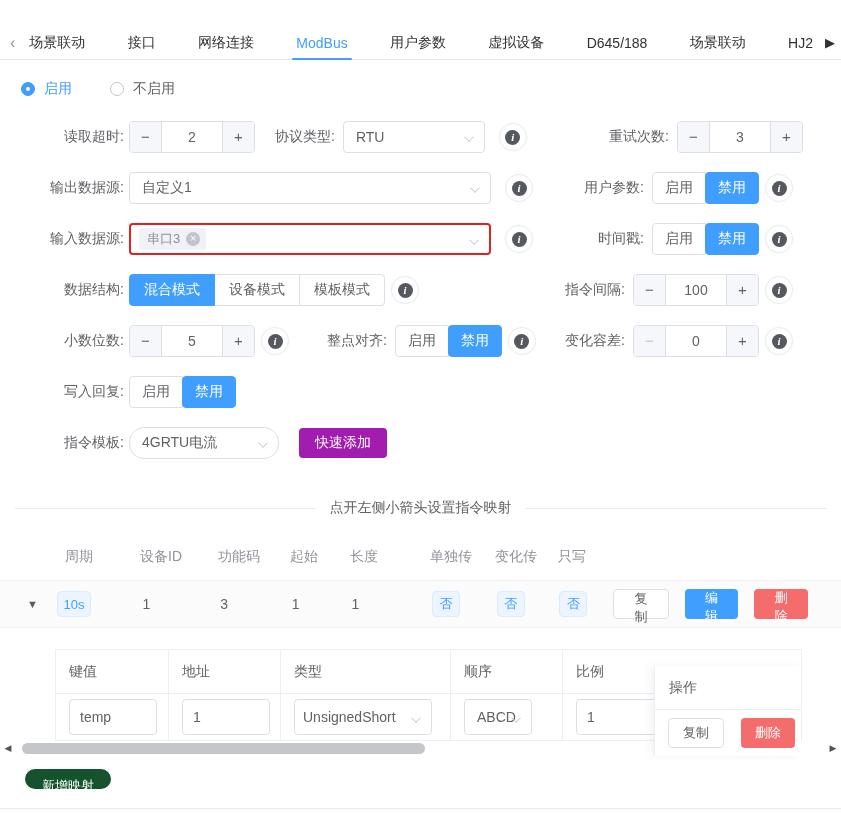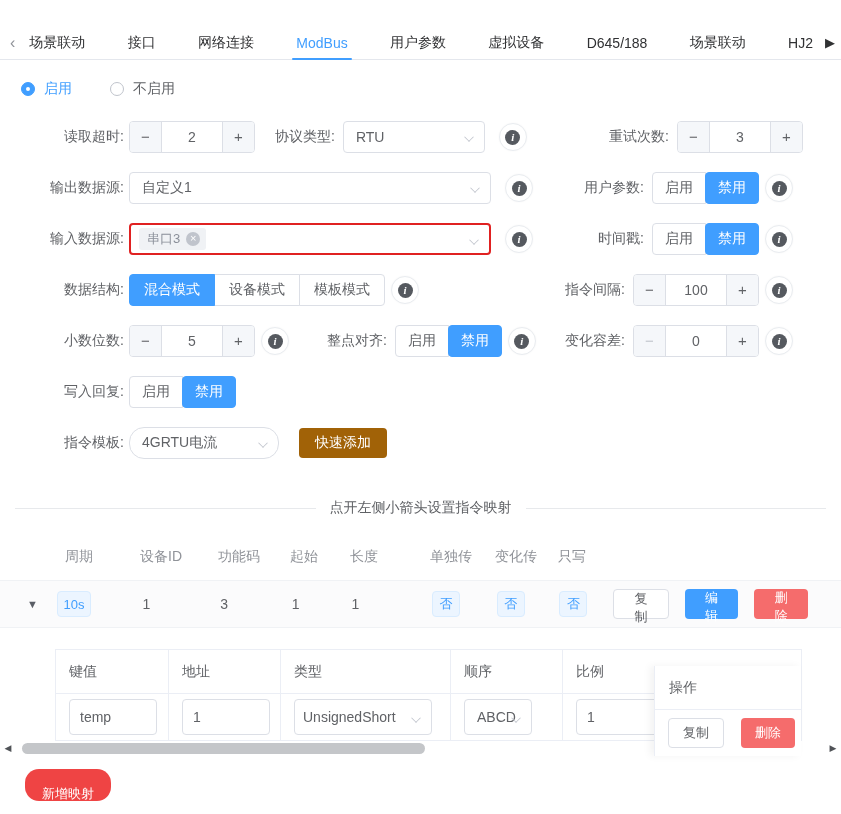--- a/index.html
+++ b/index.html
@@ -60,21 +60,21 @@
   .tg-btn + .tg-btn { margin-left:-1px; border-radius:0 4px 4px 0; }
   .tg-btn.active { background:#409eff; border-color:#409eff; color:#fff; border-radius:4px; }
 
   .seg { display:flex; height:32px; }
   .seg-btn { padding:0 14px; border:1px solid #dcdfe6; background:#fff; color:#606266; font-size:14px; }
   .seg-btn + .seg-btn { margin-left:-1px; }
   .seg-btn:first-child { border-radius:4px 0 0 4px; }
   .seg-btn:last-child { border-radius:0 4px 4px 0; }
   .seg-btn.active { background:#409eff; border-color:#409eff; color:#fff; z-index:1; }
 
-  .btn-primary { height:30px; padding:0 16px; background:#a16207; color:#fff; border-radius:4px; font-size:14px; margin-left:20px; }
+  .btn-primary { height:30px; padding:0 16px; background:#a21caf; color:#fff; border-radius:4px; font-size:14px; margin-left:20px; }
 
   
   .hint-divider { display:flex; align-items:center; margin:40px 15px 0 15px;text-align:right; }
   .hline { flex:1; height:1px; background:#e7e9ec; }
   .hint-text { padding:0 14px; color:#606266; }
 
   
   .map-header { display:flex; align-items:center; margin-top:30px; padding-left:65px; color:#909399; height:20px; }
   .c-period{width:75px;} .c-id{width:78px;} .c-func{width:72px;} .c-start{width:60px;} .c-len{width:80px;}
   .c-single{width:65px;} .c-change{width:63px;} .c-wo{width:58px;}
@@ -105,21 +105,21 @@
   .ops-header { height:44px; display:flex; align-items:center; padding-left:14px; border-bottom:1px solid #ebeef5; color:#606266; }
   .ops-body { height:46px; display:flex; align-items:center; gap:17px; padding-left:13px; }
 
   
   .hscroll { display:flex; align-items:center; height:14px; margin-top:0; padding:0 3px; }
   .sb-arrow { font-size:9px; color:#505357; width:10px; text-align:center; cursor:pointer; }
   .sb-track { flex:1; height:12px; display:flex; align-items:center; }
   .sb-thumb { width:403px; height:11px; margin-left:9px; background:#c4c6c9; border-radius:6px; cursor:grab; }
 
   
-  .add-mapping { margin:14px 0 0 25px; height:32px; padding:16px 17px; border-radius:14px; background:#ef4444; color:#fff; font-size:13px; }
+  .add-mapping { margin:14px 0 0 25px; height:20px; padding:8px 17px; border-radius:14px; background:#14532d; color:#fff; font-size:13px; }
   .bottom-line { margin-top:15px; border-top:1px solid #e8eaec; }
 </style>
 </head>
 <body>
 
 
 
 
 <div class="tabbar">
   <span class="tab-arrow prev">‹</span>

